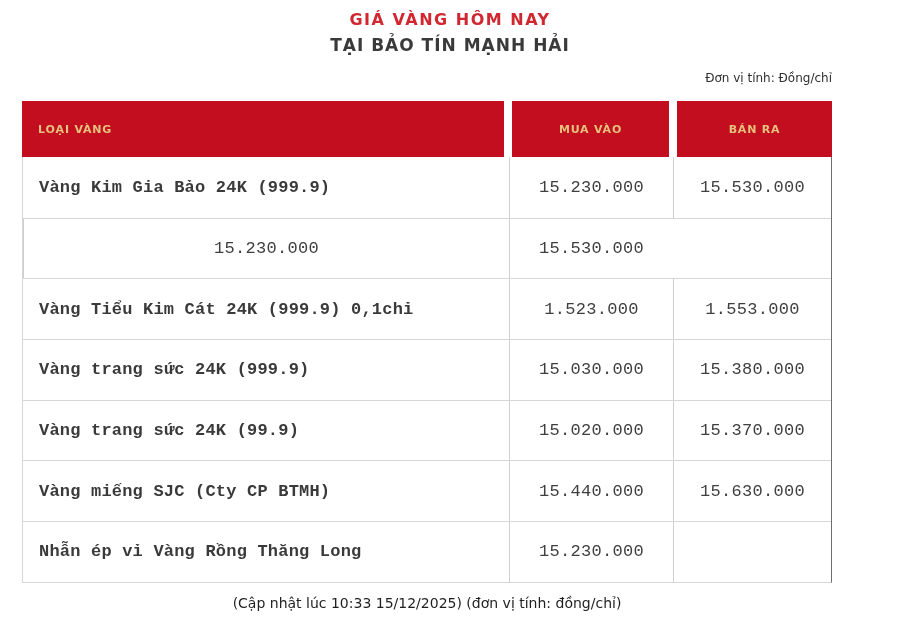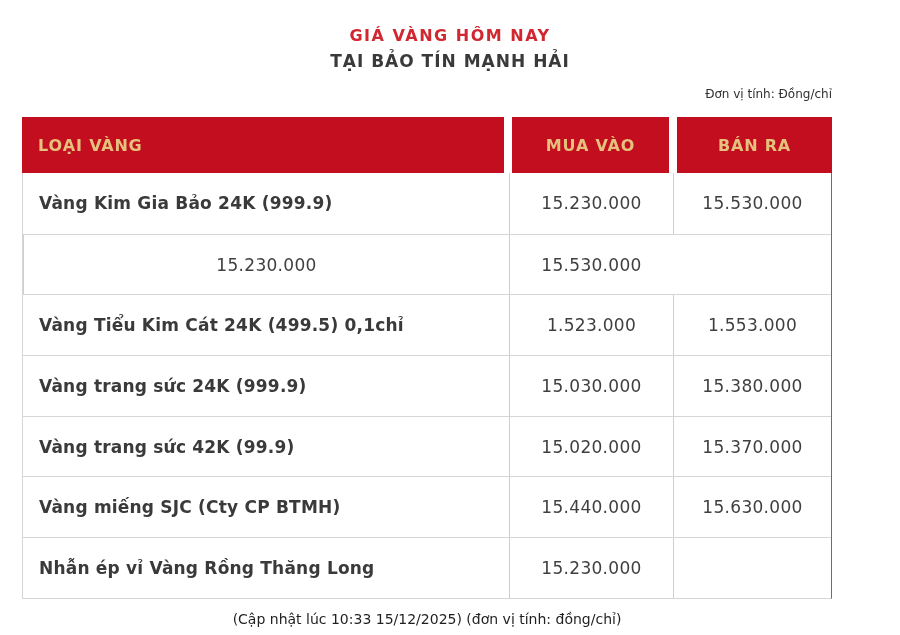--- a/index.html
+++ b/index.html
@@ -2,21 +2,21 @@
 <html style="--header-bg: #c20e1e; --header-text: #e6c17e; --title-red: #d02730; --text-dark: #3a3a3a; --border-light: #d6d6d6; --border-dark: #6e6e6e;"><head>
 <meta charset="utf-8">
 <style>
   * { margin: 0; padding: 0; box-sizing: border-box; }
   html, body { background: #ffffff; }
   body {
     width: 900px; height: 635px;
     font-family: "DejaVu Sans", "Liberation Sans", sans-serif;
     overflow: hidden;
   }
-  .page { width: 900px; height: 446px; padding-top: 26px; }
+  .page { width: 900px; height: 446px; padding-top: 10px; }
 
   .page-title {
     text-align: center;
     color: var(--title-red, #d02730);
     font-size: 16px;
     font-weight: 600;
     letter-spacing: 1.5px;
   }
   .page-subtitle {
     text-align: center;
@@ -39,40 +39,41 @@
     margin-left: 22px;
     margin-top: 16px;
   }
   .thead {
     display: flex;
     height: 56px;
   }
   .hcell {
     background: var(--header-bg, #c20e1e);
     color: var(--header-text, #e6c17e);
-    font-size: 16px;
+    font-size: 11px;
     font-weight: 700;
     letter-spacing: 0.8px;
     display: flex;
     align-items: center;
     justify-content: center;
   }
   .hcell-name {
     width: 482px;
     justify-content: flex-start;
     padding-left: 16px;
     margin-right: 8px;
   }
   .hcell-buy { width: 157px; margin-right: 8px; }
   .hcell-sell { width: 155px; }
 
   .tbody {
     border-left: 1px solid var(--border-light, #d6d6d6);
     border-bottom: 1px solid var(--border-light, #d6d6d6);
     border-right: 1px solid var(--border-dark, #6e6e6e);
+    font-family: Liberation Mono, monospace;
   }
   .trow {
     display: grid;
     grid-template-columns: 486px 164px 158px;
     height: 60.7px;
   }
   .trow + .trow { border-top: 1px solid var(--border-light, #d6d6d6); }
   .cell {
     display: flex;
     align-items: center;
@@ -123,33 +124,33 @@
     <div class="cell cell-buy">15.230.000</div>
     <div class="cell cell-sell">15.530.000</div>
   </div>
 
   <div class="trow">
     <div class="cell cell-buy">15.230.000</div>
     <div class="cell cell-sell">15.530.000</div>
   </div>
 
   <div class="trow">
-    <div class="cell cell-name">Vàng Tiểu Kim Cát 24K (499.5) 0,1chỉ</div>
+    <div class="cell cell-name">Vàng Tiểu Kim Cát 24K (999.9) 0,1chỉ</div>
     <div class="cell cell-buy">1.523.000</div>
     <div class="cell cell-sell">1.553.000</div>
   </div>
 
   <div class="trow">
     <div class="cell cell-name">Vàng trang sức 24K (999.9)</div>
     <div class="cell cell-buy">15.030.000</div>
     <div class="cell cell-sell">15.380.000</div>
   </div>
 
   <div class="trow">
-    <div class="cell cell-name">Vàng trang sức 42K (99.9)</div>
+    <div class="cell cell-name">Vàng trang sức 24K (99.9)</div>
     <div class="cell cell-buy">15.020.000</div>
     <div class="cell cell-sell">15.370.000</div>
   </div>
 
   <div class="trow">
     <div class="cell cell-name">Vàng miếng SJC (Cty CP BTMH)</div>
     <div class="cell cell-buy">15.440.000</div>
     <div class="cell cell-sell">15.630.000</div>
   </div>
 

